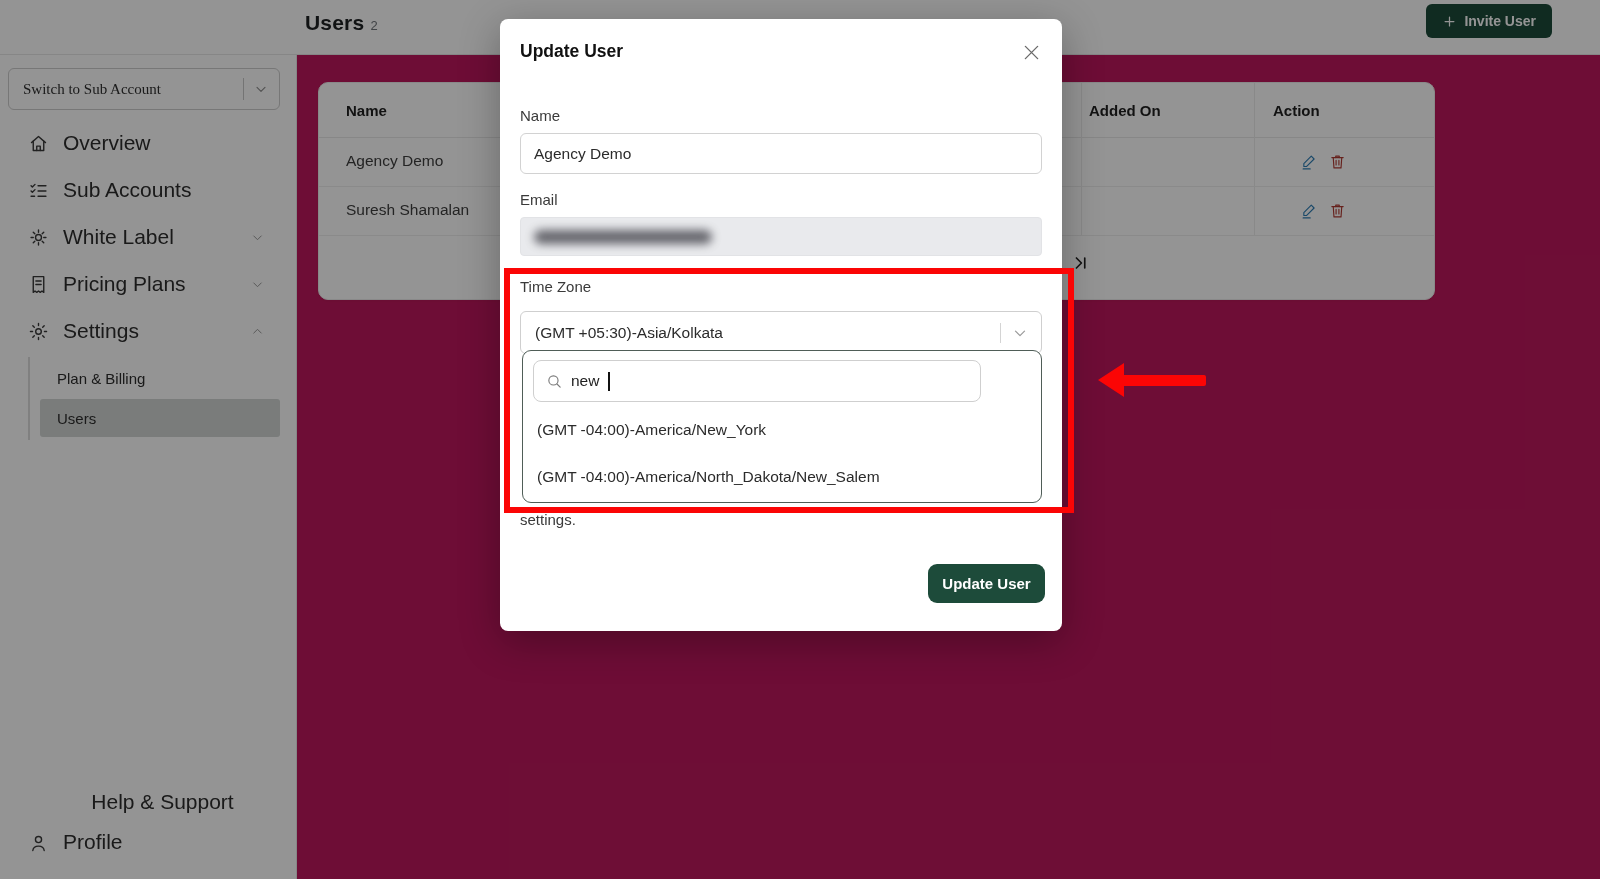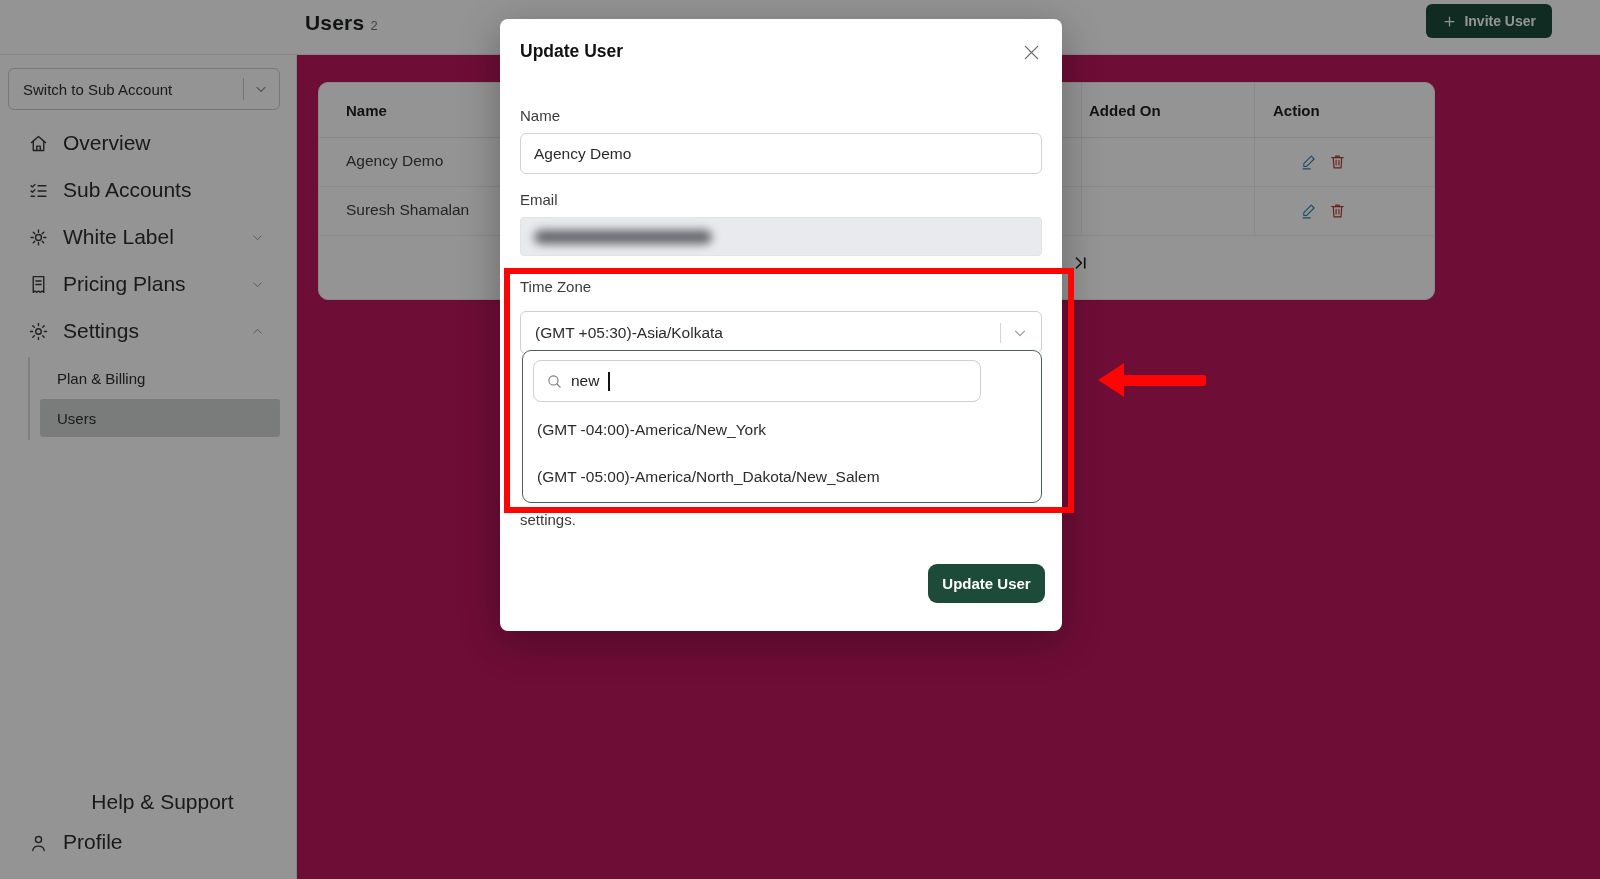--- a/index.html
+++ b/index.html
@@ -14,21 +14,21 @@
   .page-title { position:absolute; left:305px; top:11px; display:flex; align-items:flex-end; gap:6px; }
   .page-title .t { font-size:21px; font-weight:700; color:#1e2124; letter-spacing:.2px; }
   .page-title .c { font-size:13px; color:#70757a; padding-bottom:2px; }
   .invite-btn { position:absolute; right:48px; top:4px; height:34px; padding:0 16px; background:var(--accent-green,#1d4b3a); color:#fff;
     border:none; border-radius:6px; font-size:14px; font-weight:700; display:flex; align-items:center; gap:7px; cursor:pointer; font-family:inherit; }
   .invite-btn svg { stroke:#fff; stroke-width:2; }
 
   
   .sidebar { position:absolute; left:0; top:55px; width:297px; height:824px; background:#fff; border-right:1px solid #e7e7e7; z-index:2; }
   .switcher { position:absolute; left:8px; top:13px; width:272px; height:42px; border:1px solid #cdcdcd; border-radius:6px; background:#fff;
-    display:flex; align-items:center; cursor:pointer; }
+    display:flex; align-items:center; cursor:pointer;font-family:Liberation Serif, serif; }
   .switcher .lbl { font-size:15px; color:#2f2f2f; padding-left:14px; flex:1; }
   .switcher .vdiv { width:1px; height:22px; background:#c9c9c9; margin-right:9px; }
   .switcher .chev { margin-right:10px; }
   .nav-item { position:absolute; left:0; width:297px; height:30px; display:flex; align-items:center; padding-left:28px; gap:14px; cursor:pointer; }
   .nav-item .nlbl { font-size:21px; color:#2e2e2e; flex:1; }
   .nav-item .chev { margin-right:32px; }
   .indent-line { position:absolute; left:28px; top:302px; width:2px; height:83px; background:#dcdcdc; }
   .subitem { position:absolute; left:40px; width:240px; height:30px; display:flex; align-items:center; font-size:15px; color:#2e2e2e; cursor:pointer; padding-left:17px; }
   .subitem.active { height:38px; background:#d2d6d4; border-radius:3px; font-weight:500; }
 
@@ -254,21 +254,21 @@
     <div class="tz-panel">
       <div class="tz-search">
         <svg class="ic" width="17" height="17" viewBox="0 0 24 24" style="stroke:#7a7a7a;">
             <circle cx="10.5" cy="10.5" r="6.5"></circle>
             <path d="M15.5 15.5L20 20"></path>
           </svg>
         <span class="q">new</span>
           <span class="caret"></span>
       </div>
       <div class="tz-option" style="top:55px;">(GMT -04:00)-America/New_York</div>
-      <div class="tz-option" style="top:102px;">(GMT -05:00)-America/North_Dakota/New_Salem</div>
+      <div class="tz-option" style="top:102px;">(GMT -04:00)-America/North_Dakota/New_Salem</div>
     </div>
 
     <div class="helper-text">settings.</div>
 
     <button class="submit-btn">Update User</button>
   </div>
 
   <div class="anno-rect"></div>
   <div class="anno-arrow">
     <div class="bar"></div>

